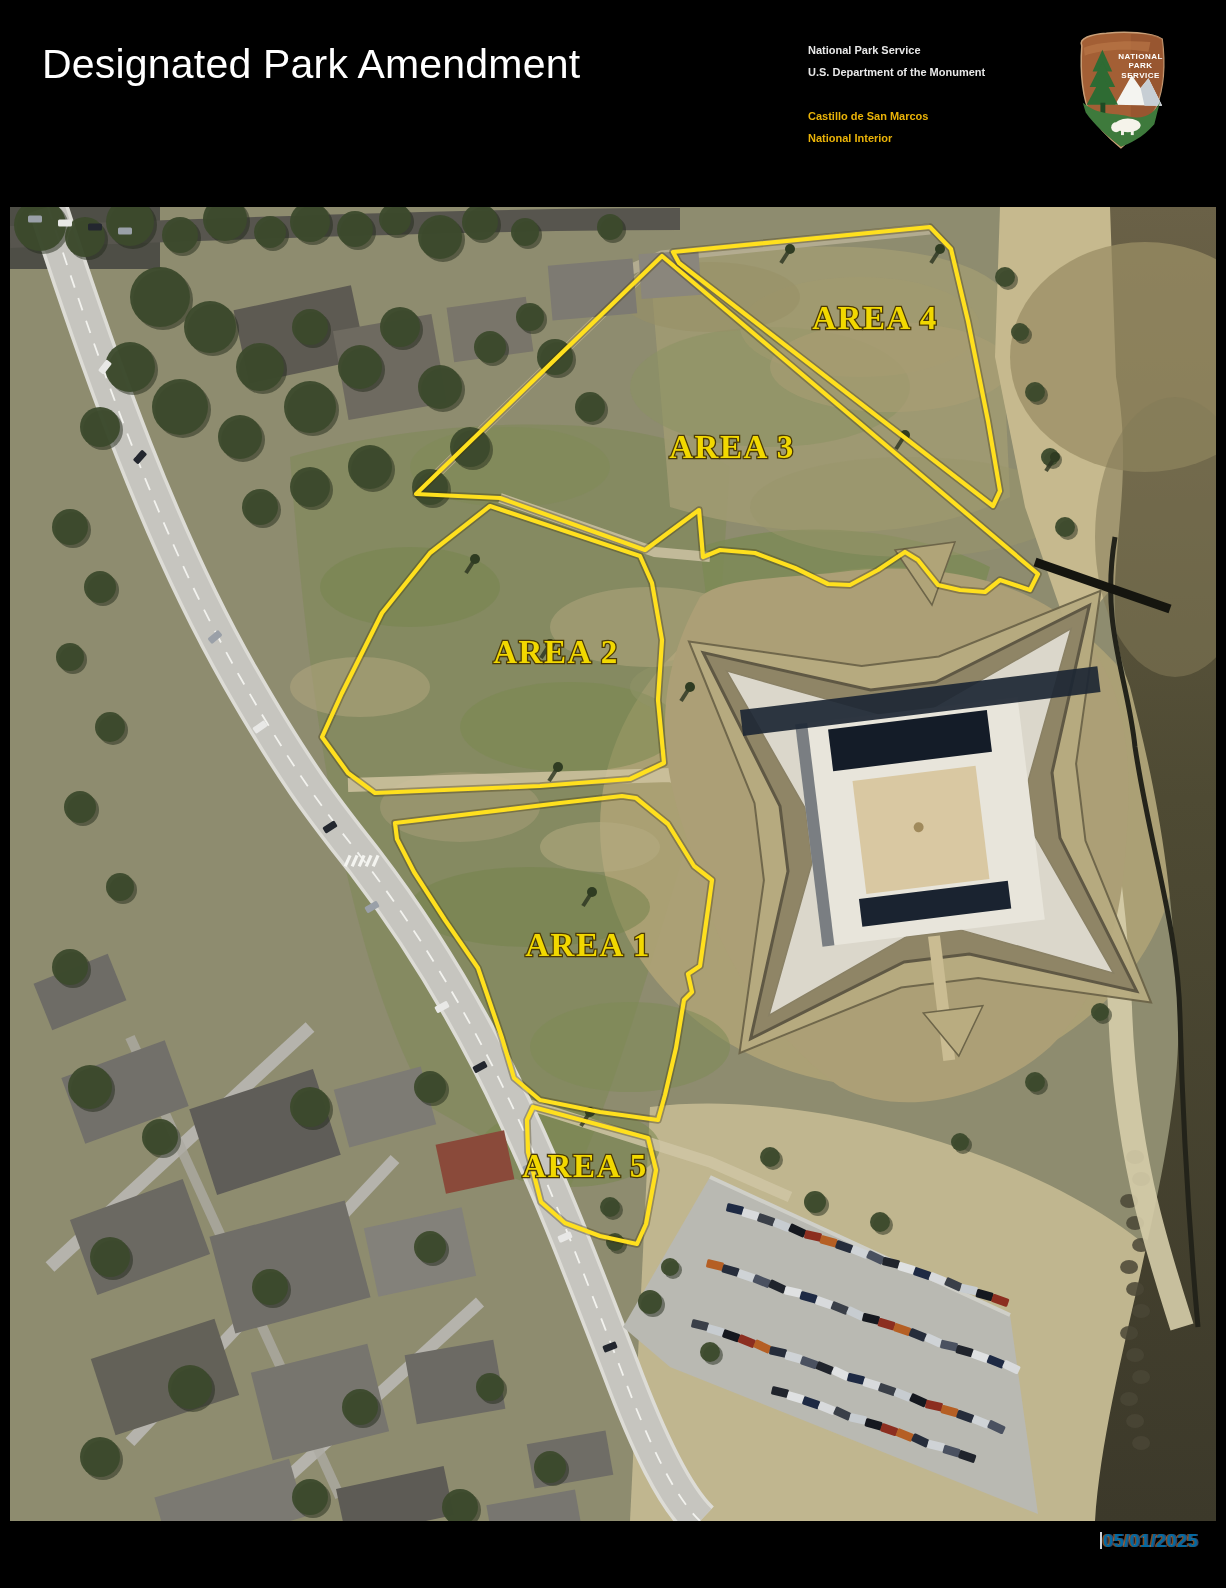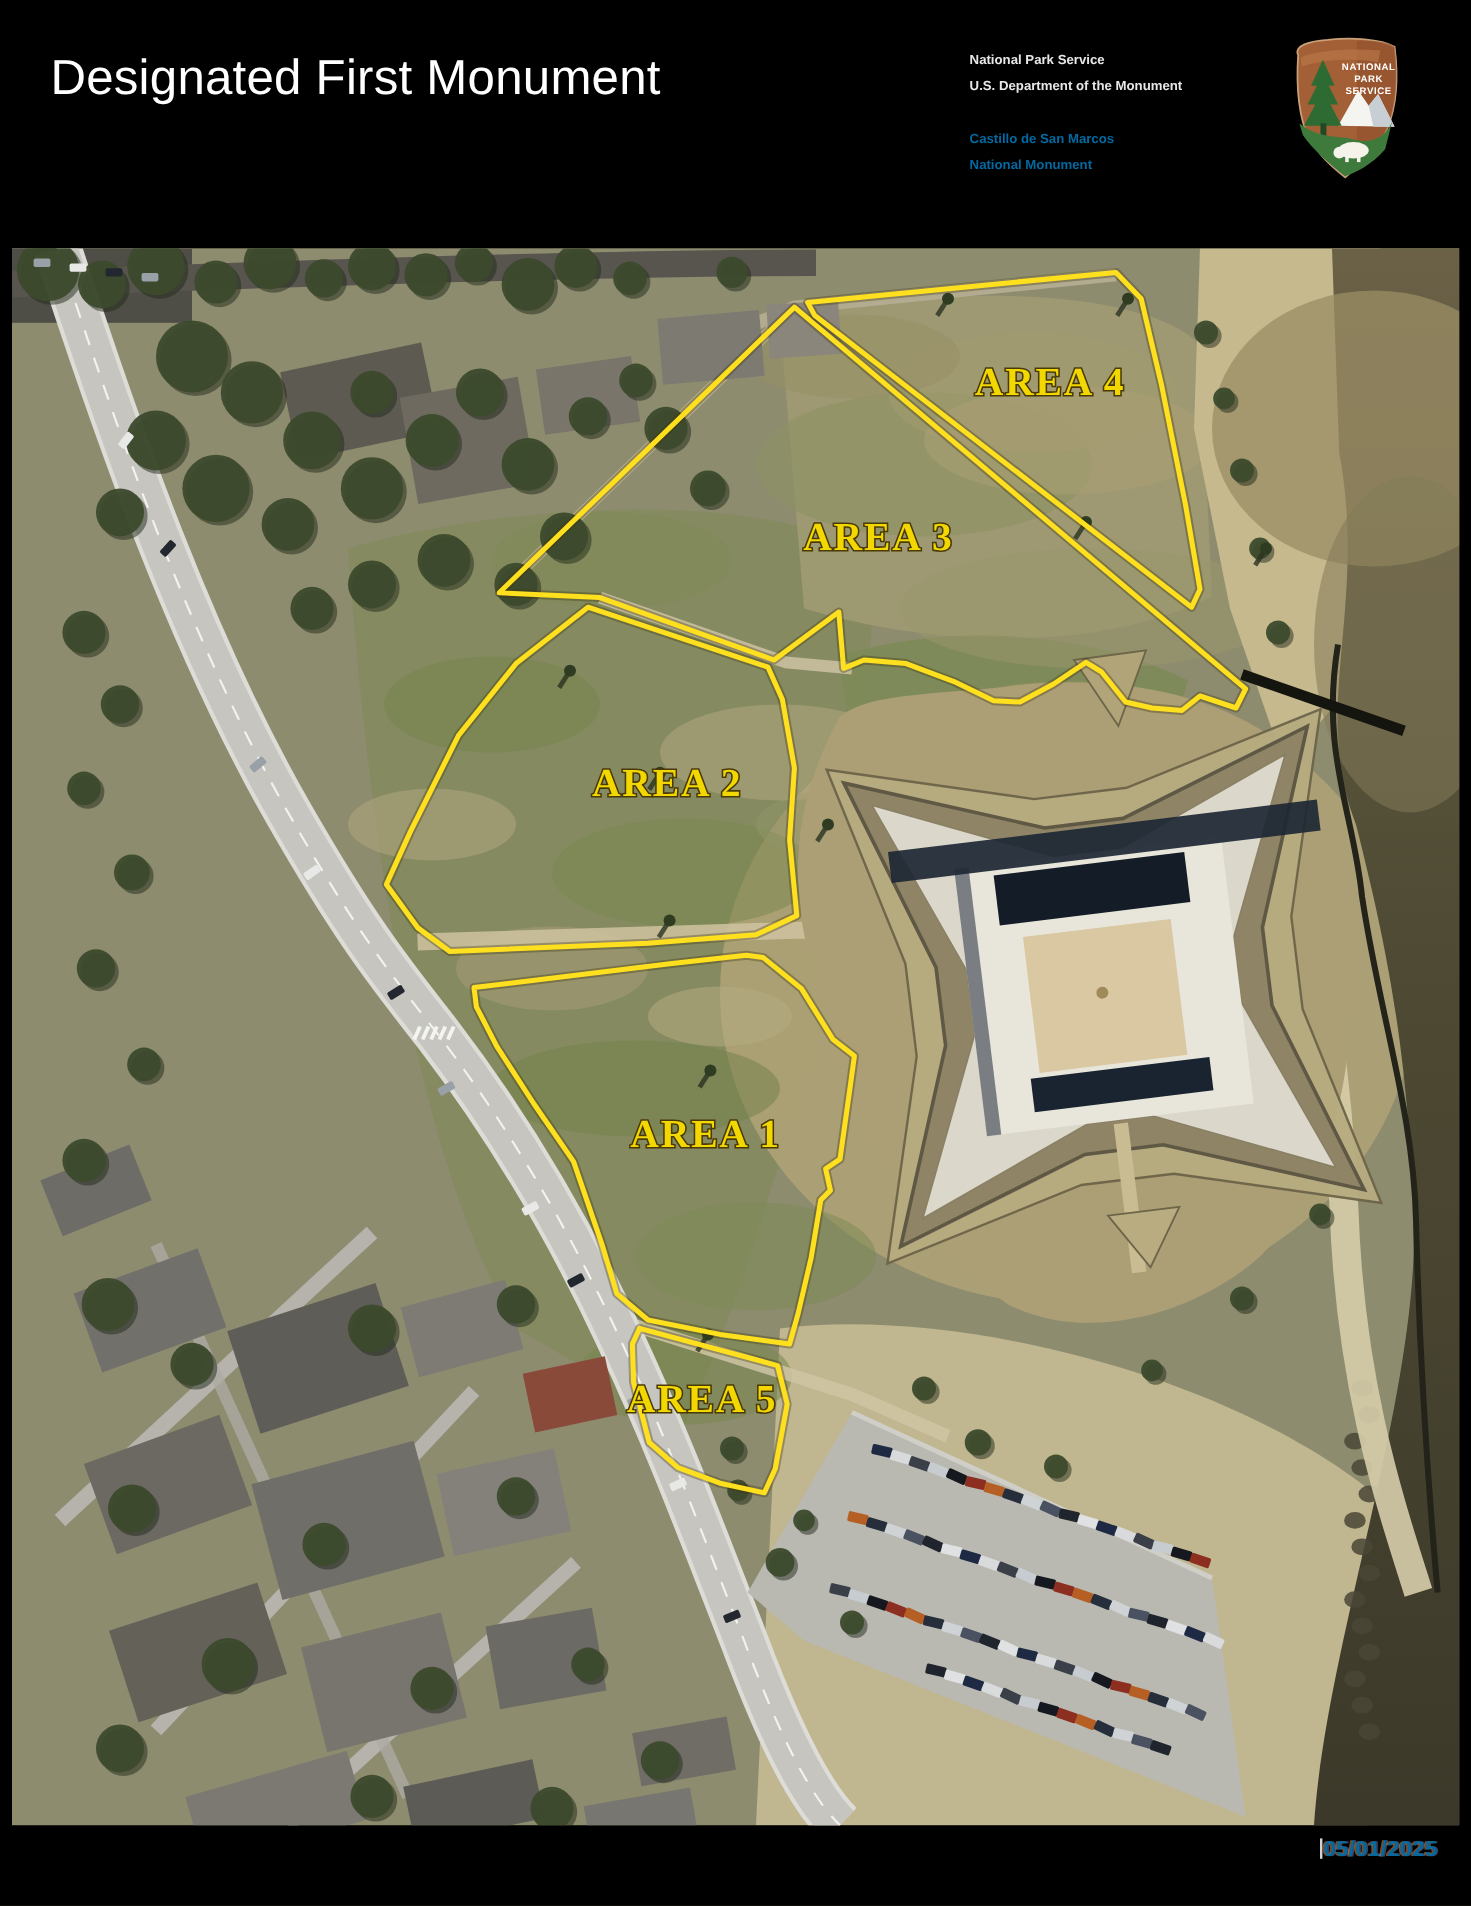--- a/index.html
+++ b/index.html
@@ -3,21 +3,21 @@
 <meta charset="utf-8">
 <style>
   html,body{margin:0;padding:0;background:#000;}
   .page{position:relative;width:1226px;height:1588px;background:#000;overflow:hidden;
         font-family:"Liberation Sans",sans-serif;}
   
   .title{position:absolute;left:42px;top:36px;color:#fff;font-size:41px;
          font-weight:400;line-height:57px;letter-spacing:.2px;}
   .agency{position:absolute;left:808px;top:40px;color:#e8e8e8;font-size:11px;
           font-weight:700;line-height:21.5px;}
-  .agency .park{margin-top:23px;color:#0369a1;}
+  .agency .park{margin-top:23px;color:#eab308;}
   .logo{position:absolute;left:1072px;top:26px;width:98px;height:128px;}
   
   .map{position:absolute;left:10px;top:207px;width:1206px;height:1314px;background:#8e8c6f;}
   .map svg{display:block;}
   .area-line{fill:none;stroke:var(--outline,#ffe01e);stroke-width:4.2;stroke-linejoin:round;}
   .area-underline{fill:none;stroke:#403307;stroke-width:7.5;stroke-linejoin:round;opacity:.35;}
   .area-label{font-family:"Liberation Serif",serif;font-weight:700;font-size:33px;
               letter-spacing:1.5px;fill:var(--labelfill,#f2d800);stroke:var(--labeledge,#4a3a05);
               stroke-width:2.6px;paint-order:stroke;text-anchor:middle;}
   
@@ -26,29 +26,29 @@
         text-shadow:-1.5px 0 rgba(255,150,70,.5),1.5px 0 rgba(130,180,255,.4);}
   .date::before{content:"";display:inline-block;width:2px;height:17px;background:#cfd4da;
         margin-right:1px;vertical-align:-2px;}
 </style>
 </head>
 <body>
 
 <div class="page">
 
   <div class="title">
-    <div>Designated First Monument</div>
+    <div>Designated Park Amendment</div>
   </div>
 
   <div class="agency">
     <div>National Park Service</div>
     <div>U.S. Department of the Monument</div>
     <div class="park">
       <div>Castillo de San Marcos</div>
-      <div>National Monument</div>
+      <div>National Interior</div>
     </div>
   </div>
 
   <svg class="logo" viewBox="0 0 100 130">
     <path d="M10,20 C6,12 20,8 35,7 C55,5 80,6 92,13 C95,36 94,62 86,82 C78,100 62,113 50,124 C40,116 28,106 19,90 C11,75 8,48 10,20 Z" fill="#a35f35" stroke="#c9a078" stroke-width="1.5"></path>
     <path d="M60,8 C75,7 88,9 92,13 C95,36 94,62 86,82 C80,96 70,107 60,116 Z" fill="#8f4f2b" opacity=".55"></path>
     <path d="M12,22 C25,16 55,14 80,16 L78,26 C55,22 28,24 13,30 Z" fill="#bd7a4a" opacity=".6"></path>
     <path d="M44,80 L61,50 L70,63 L78,53 L92,81 Z" fill="#f4f4f0"></path>
     <path d="M70,63 L78,53 L92,81 L74,81 Z" fill="#c7ced4"></path>
     <polygon points="31,24 21,46 41,46" fill="#2e6b33"></polygon>

